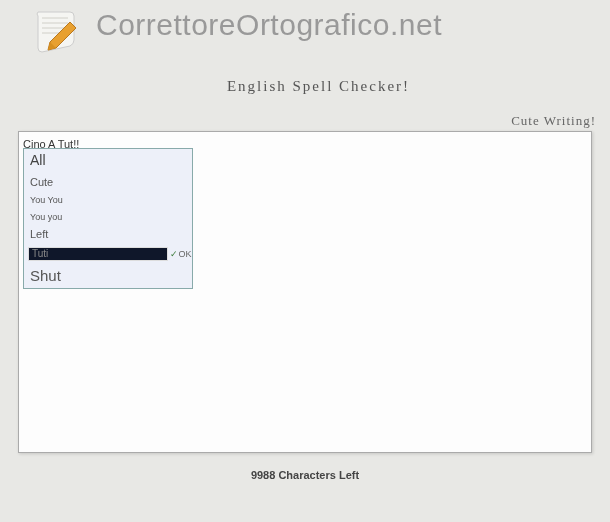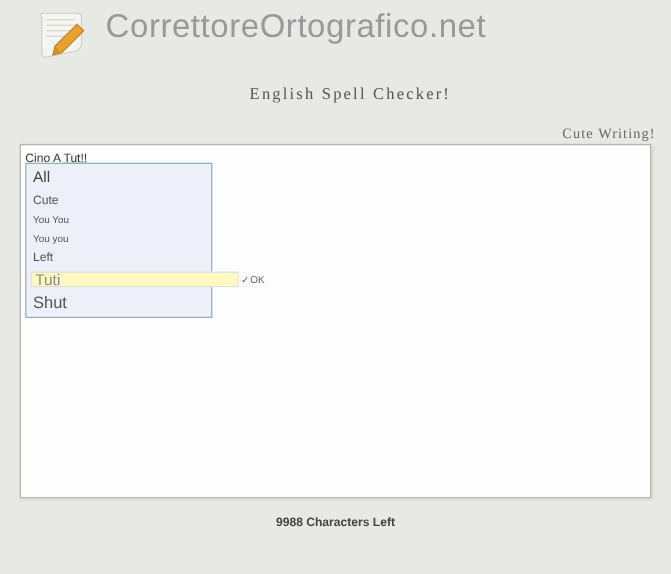--- a/index.html
+++ b/index.html
@@ -89,23 +89,23 @@
       color: #444;
     }
     .suggest-input-row {
       display: flex;
       align-items: center;
       padding: 2px 4px;
       gap: 2px;
     }
     .suggest-input {
       flex: 1;
-      font-size: 14px;
+      font-size: 10px;
       color: #888;
-      background: #fef9c3;
+      background: #0f172a;
       border: 1px solid #ddd;
       padding: 1px 3px;
       height: 14px;
     }
     .ok-btn {
       display: flex;
       align-items: center;
       font-size: 9px;
       color: #666;
       cursor: pointer;

